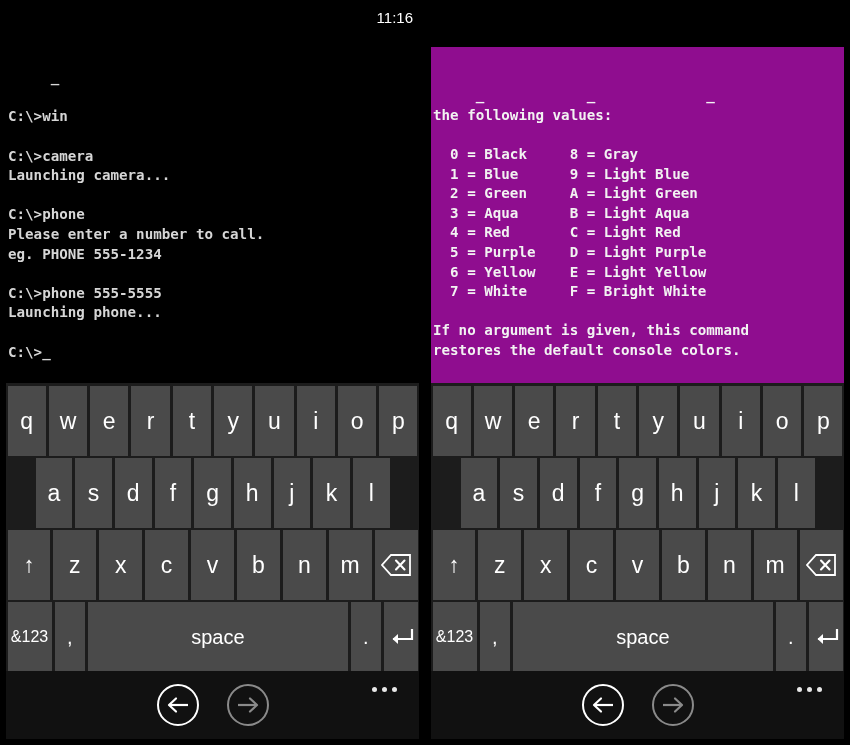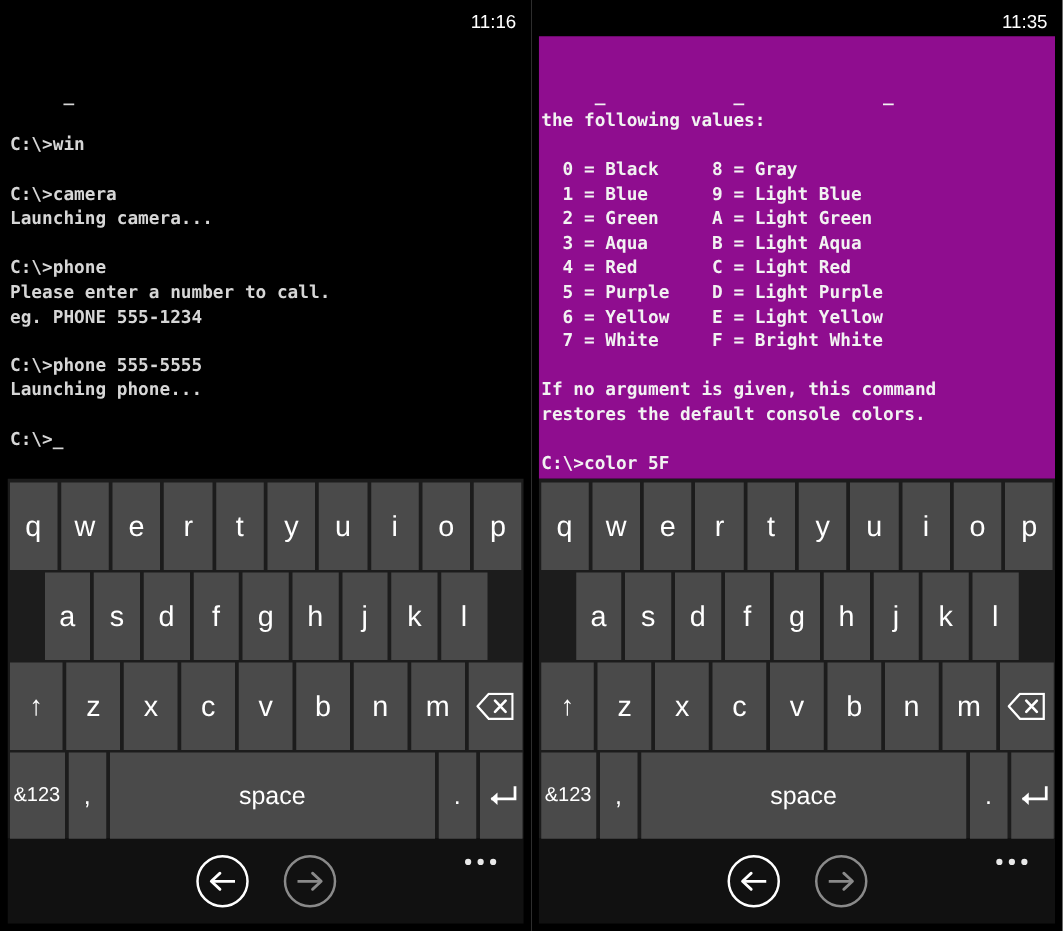--- a/index.html
+++ b/index.html
@@ -63,21 +63,21 @@
     box-sizing: border-box;
     padding: 0 0 0 2px;
     font-family: "DejaVu Sans Mono", "Liberation Mono", monospace;
     font-size: 14.2px;
     line-height: 19.6px;
     font-weight: 700;
     white-space: pre;
     color: #d8d8d8;
   }
   .terminal.dark { background: #000000; color: #d6d6d6; }
-  .terminal.purple { background: #8f0d8f; color: #f2f2f2; }
+  .terminal.purple { background: #8f0d8f; color: #f2f2f2; margin-top: 18px; }
   .term-scroll { position: relative; }
   .term-line { white-space: pre; }
   
   .keyboard {
     position: absolute;
     left: 0;
     top: 377px;
     width: 100%;
     height: 288px;
     background: #1c1c1c;
@@ -247,23 +247,20 @@
       </div>
 
     </div>
   </div>
 
   <div class="divider"></div>
 
   <div class="phone">
     <div class="phone-inner">
 
-      <div class="statusbar">
-        <span>11:35</span>
-      </div>
 
       <div class="terminal purple">
         <div class="term-scroll" id="term-right"><div class="term-line">     _            _             _</div><div class="term-line">the following values:</div><div class="term-line">&nbsp;</div><div class="term-line">  0 = Black     8 = Gray</div><div class="term-line">  1 = Blue      9 = Light Blue</div><div class="term-line">  2 = Green     A = Light Green</div><div class="term-line">  3 = Aqua      B = Light Aqua</div><div class="term-line">  4 = Red       C = Light Red</div><div class="term-line">  5 = Purple    D = Light Purple</div><div class="term-line">  6 = Yellow    E = Light Yellow</div><div class="term-line">  7 = White     F = Bright White</div><div class="term-line">&nbsp;</div><div class="term-line">If no argument is given, this command</div><div class="term-line">restores the default console colors.</div><div class="term-line">&nbsp;</div><div class="term-line">C:\&gt;color 5F</div><div class="term-line">C:\&gt;_</div></div>
       </div>
 
       <div class="keyboard">
         <div class="kb-row r1">
           <div class="key">q</div>
           <div class="key">w</div>
           <div class="key">e</div>

